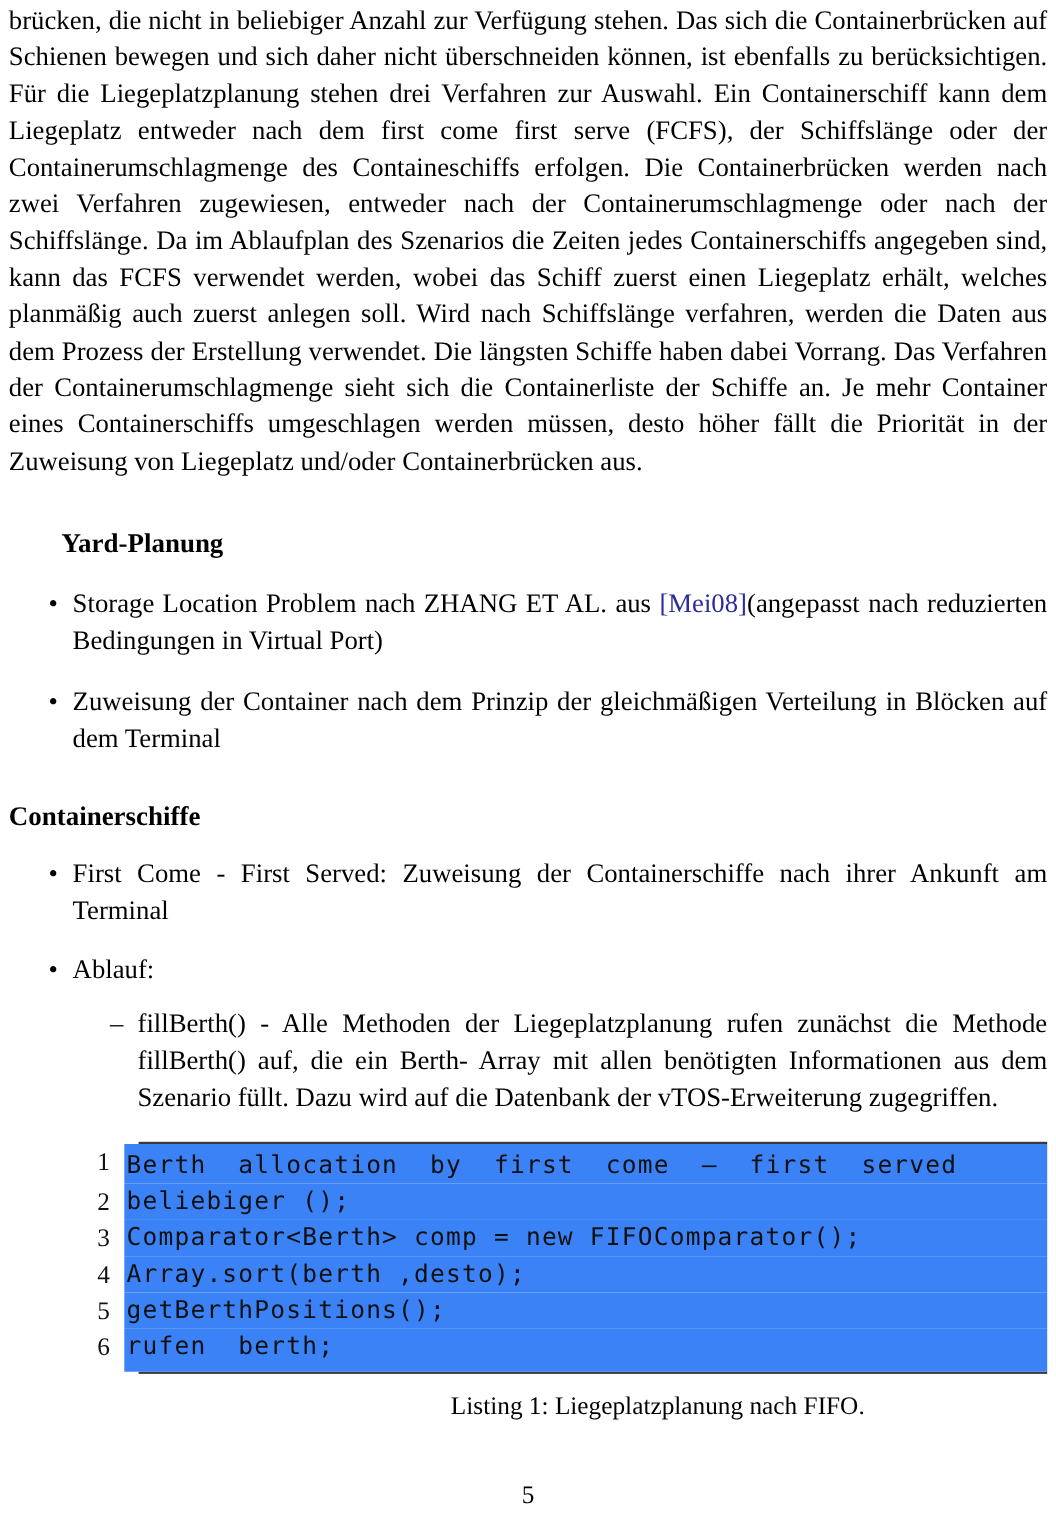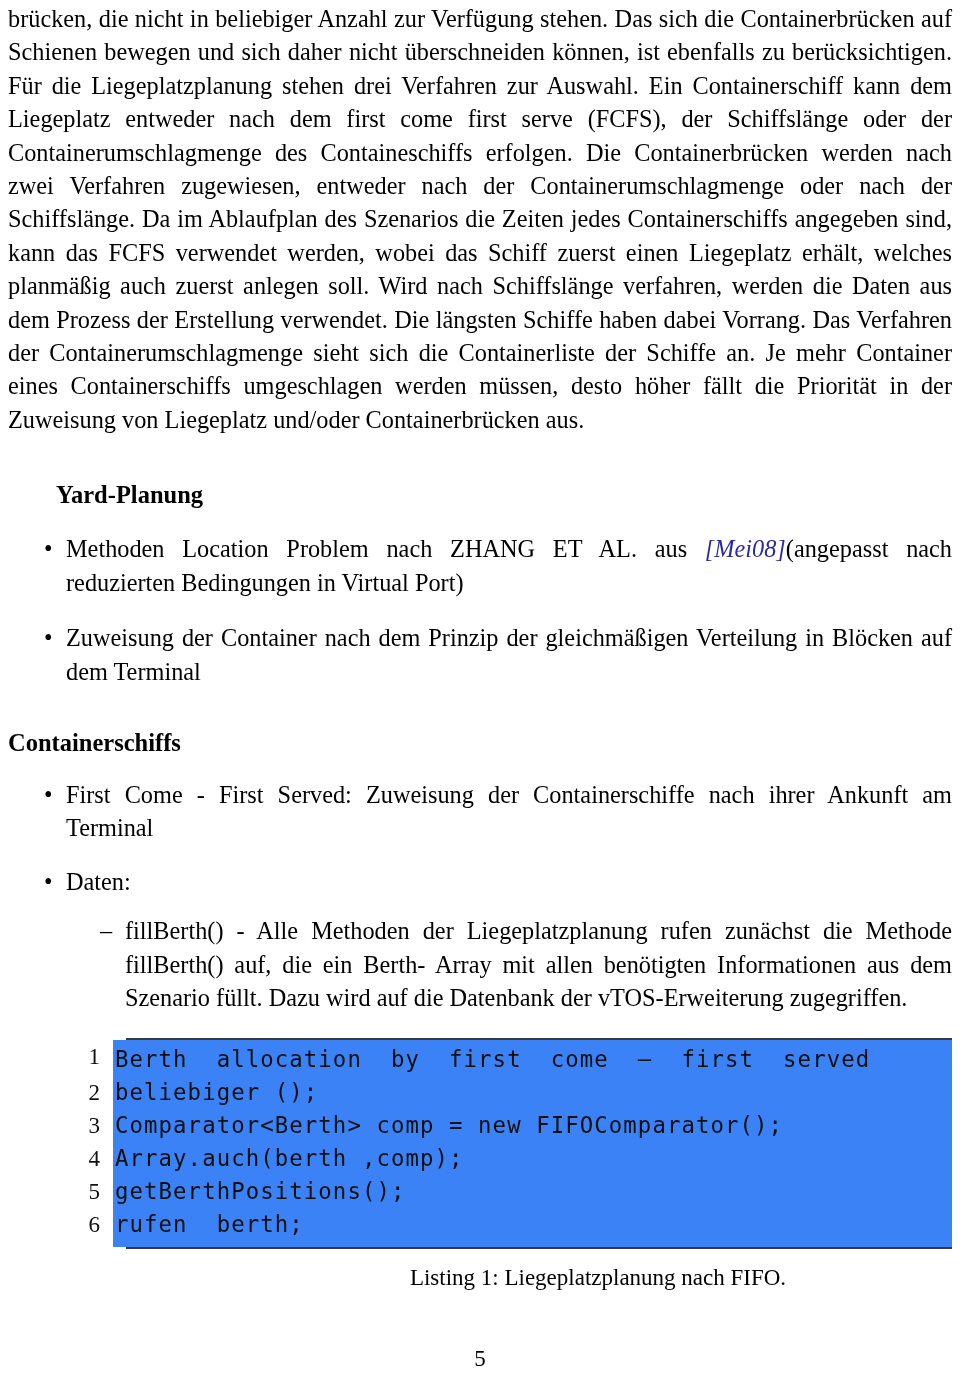--- a/index.html
+++ b/index.html
@@ -103,21 +103,20 @@
     position: absolute;
     left: 33px;
     top: 0;
     font-size: 24.3px;
     line-height: 33.4px;
   }
 
   a.cite, .cite {
     color: #2b2b9e;
     text-decoration: none;
-    font-style: italic;
   }
 
   
   .listing-wrap {
     margin-top: 24px;
     position: relative;
     margin-left: 59px;
     width: 885px;
   }
   .rule {
@@ -191,35 +190,35 @@
 
 <div class="page">
   <div class="content">
 
     <p class="para first">brücken, die nicht in beliebiger Anzahl zur Verfügung stehen. Das sich die Containerbrücken auf Schienen bewegen und sich daher nicht überschneiden können, ist ebenfalls zu berücksichtigen. Für die Liegeplatzplanung stehen drei Verfahren zur Auswahl. Ein Containerschiff kann dem Liegeplatz entweder nach dem first come first serve (FCFS), der Schiffslänge oder der Containerumschlagmenge des Containeschiffs erfolgen. Die Containerbrücken werden nach zwei Verfahren zugewiesen, entweder nach der Containerumschlagmenge oder nach der Schiffslänge. Da im Ablaufplan des Szenarios die Zeiten jedes Containerschiffs angegeben sind, kann das FCFS verwendet werden, wobei das Schiff zuerst einen Liegeplatz erhält, welches planmäßig auch zuerst anlegen soll. Wird nach Schiffslänge verfahren, werden die Daten aus dem Prozess der Erstellung verwendet. Die längsten Schiffe haben dabei Vorrang. Das Verfahren der Containerumschlagmenge sieht sich die Containerliste der Schiffe an. Je mehr Container eines Containerschiffs umgeschlagen werden müssen, desto höher fällt die Priorität in der Zuweisung von Liegeplatz und/oder Containerbrücken aus.</p>
 
     <h2 class="heading yard">Yard-Planung</h2>
 
     <ul class="list">
       <li>
-        <span class="bullet">•</span><span>Methoden Location Problem nach ZHANG ET AL. aus </span><span class="cite">[Mei08]</span><span>(angepasst nach reduzierten Bedingungen in Virtual Port)</span>
+        <span class="bullet">•</span><span>Storage Location Problem nach ZHANG ET AL. aus </span><span class="cite">[Mei08]</span><span>(angepasst nach reduzierten Bedingungen in Virtual Port)</span>
       </li>
       <li>
         <span class="bullet">•</span><span>Zuweisung der Container nach dem Prinzip der gleichmäßigen Verteilung in Blöcken auf dem Terminal</span>
       </li>
     </ul>
 
-    <h2 class="heading liege">Containerschiffs</h2>
+    <h2 class="heading liege">Containerschiffe</h2>
 
     <ul class="list tight">
       <li>
         <span class="bullet">•</span><span>First Come - First Served: Zuweisung der Containerschiffe nach ihrer Ankunft am Terminal</span>
       </li>
       <li>
-        <span class="bullet">•</span><span>Daten:</span>
+        <span class="bullet">•</span><span>Ablauf:</span>
       </li>
     </ul>
 
     <ul class="sublist">
       <li>
         <span class="dash">–</span><span>fillBerth() - Alle Methoden der Liegeplatzplanung rufen zunächst die Methode fillBerth() auf, die ein Berth- Array mit allen benötigten Informationen aus dem Szenario füllt. Dazu wird auf die Datenbank der vTOS-Erweiterung zugegriffen.</span>
       </li>
     </ul>
 
     <div class="listing-wrap">
@@ -233,21 +232,21 @@
         <div class="code-line">
           <span class="lineno">2</span>
           <span class="codetext">beliebiger ();</span>
         </div>
         <div class="code-line">
           <span class="lineno">3</span>
           <span class="codetext">Comparator&lt;Berth&gt; comp = new FIFOComparator();</span>
         </div>
         <div class="code-line">
           <span class="lineno">4</span>
-          <span class="codetext">Array.auch(berth ,comp);</span>
+          <span class="codetext">Array.sort(berth ,desto);</span>
         </div>
         <div class="code-line">
           <span class="lineno">5</span>
           <span class="codetext">getBerthPositions();</span>
         </div>
         <div class="code-line">
           <span class="lineno">6</span>
           <span class="codetext">rufen  berth;</span>
         </div>
       </div>

